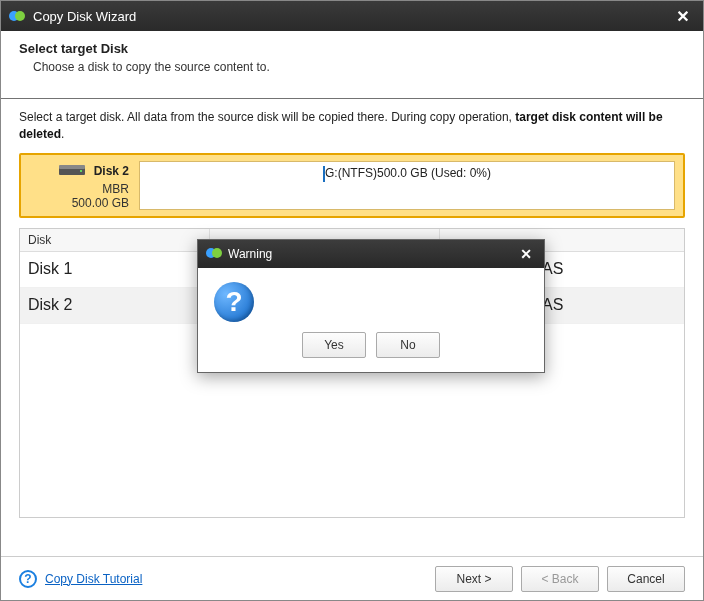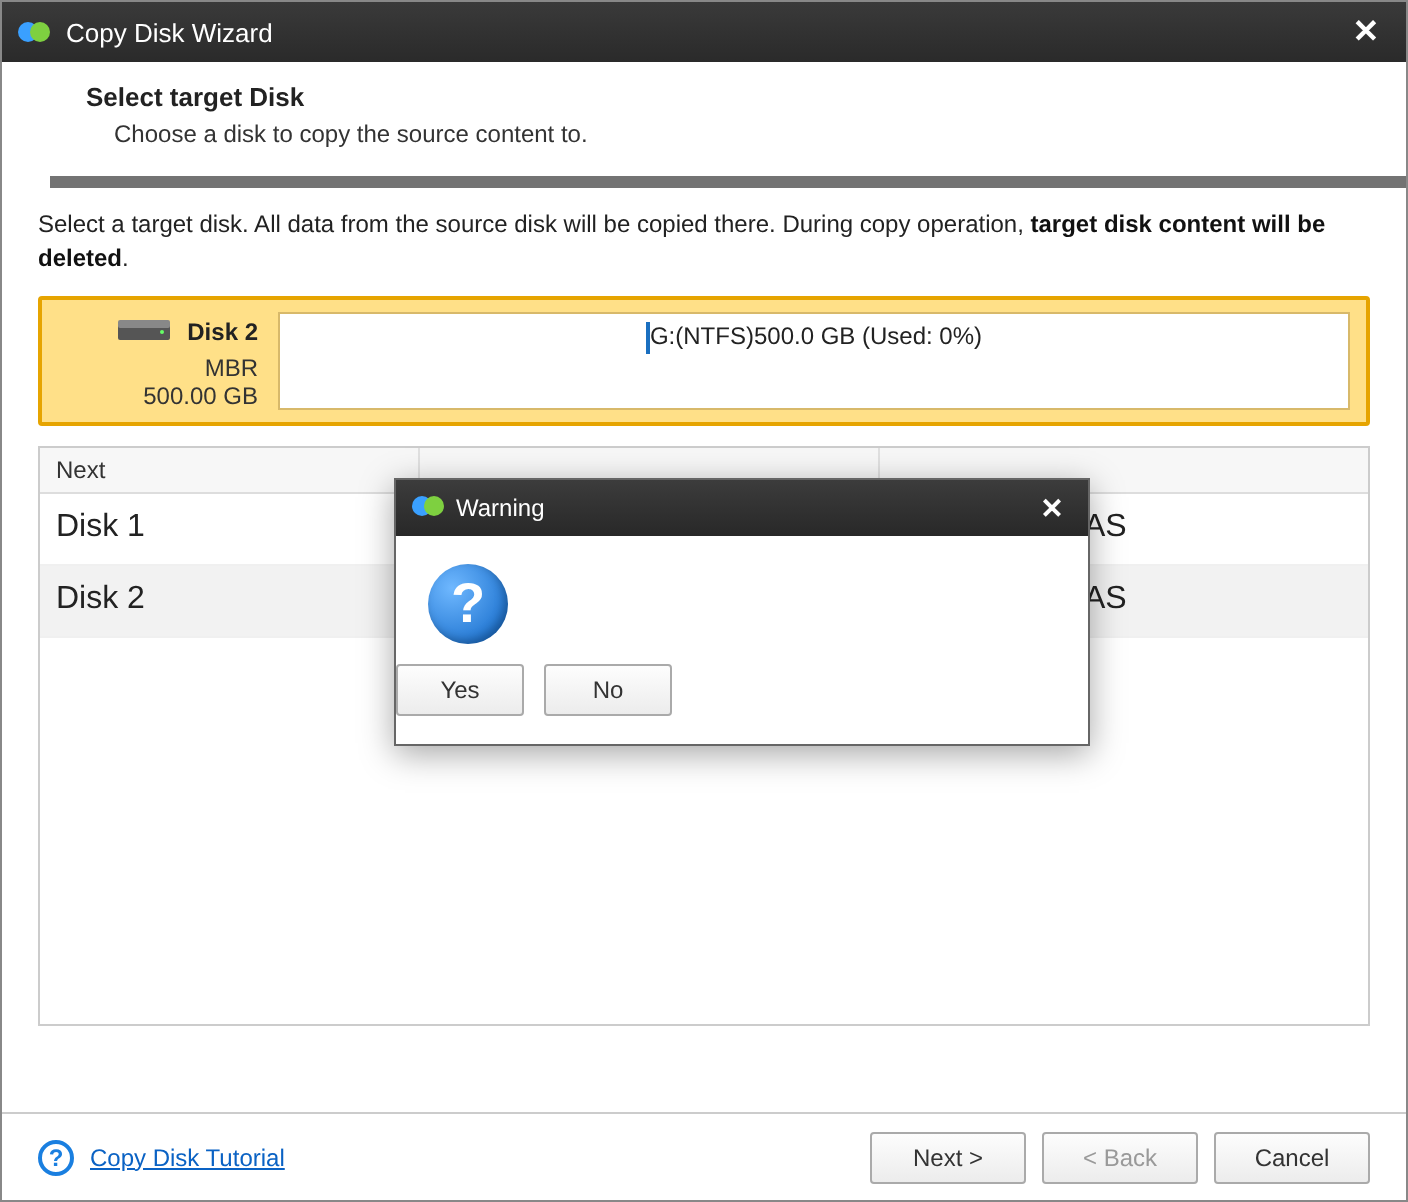--- a/index.html
+++ b/index.html
@@ -29,23 +29,22 @@
     display: inline-block;
   }
   .titlebar .title { flex: 1; }
   .titlebar .close {
     width: 24px; height: 24px;
     display: flex; align-items: center; justify-content: center;
     cursor: pointer; font-size: 16px; font-weight: bold;
   }
   
   .header {
-    padding: 10px 18px 14px 18px;
-    border-bottom: 6px solid #737373;
-    margin-left: 24px;
+    padding: 10px 18px 24px 18px;
+    border-bottom: 1px solid #737373;
   }
   .header .h1 {
     font-weight: bold;
     font-size: 13px;
     color: #222;
     margin-bottom: 4px;
   }
   .header .sub {
     font-size: 12px;
     color: #333;
@@ -198,21 +197,21 @@
     width: 40px; height: 40px; border-radius: 50%;
     background: radial-gradient(circle at 30% 30%, #6fb8ff, #0a62c4);
     color: #fff; font-size: 28px; font-weight: bold;
     display: flex; align-items: center; justify-content: center;
     box-shadow: inset -2px -2px 4px rgba(0,0,0,0.25);
     flex-shrink: 0;
   }
   .dlg-text { font-size: 12px; color: #222; line-height: 1.5; }
   .dlg-text p { margin: 0 0 12px 0; }
   .dlg-buttons {
-    display: flex; gap: 10px;
+    display: flex; justify-content: center; gap: 10px;
     padding: 0 0 14px 0;
   }
   .dlg-buttons .btn { min-width: 64px; margin: 0; }
   .hdd-svg { width: 28px; height: 18px; }
 </style>
 </head>
 <body>
 
 <div class="titlebar">
   <span class="app-icon">
@@ -252,21 +251,21 @@
     </div>
     <div class="disk-right">
       <div class="usage-bar"></div>
       <div class="pline">G:(NTFS)</div>
       <div class="pline">500.0 GB (Used: 0%)</div>
     </div>
   </div>
 
   <div class="table">
     <div class="thead">
-      <div class="col-disk">Next</div>
+      <div class="col-disk">Disk</div>
       <div class="col-cap"></div>
       <div class="col-type"></div>
     </div>
     <div class="trow">
       <div class="col-disk">Disk 1</div>
       <div class="col-cap"></div>
       <div class="col-type">re Virtual S SAS</div>
     </div>
     <div class="trow alt">
       <div class="col-disk">Disk 2</div>

